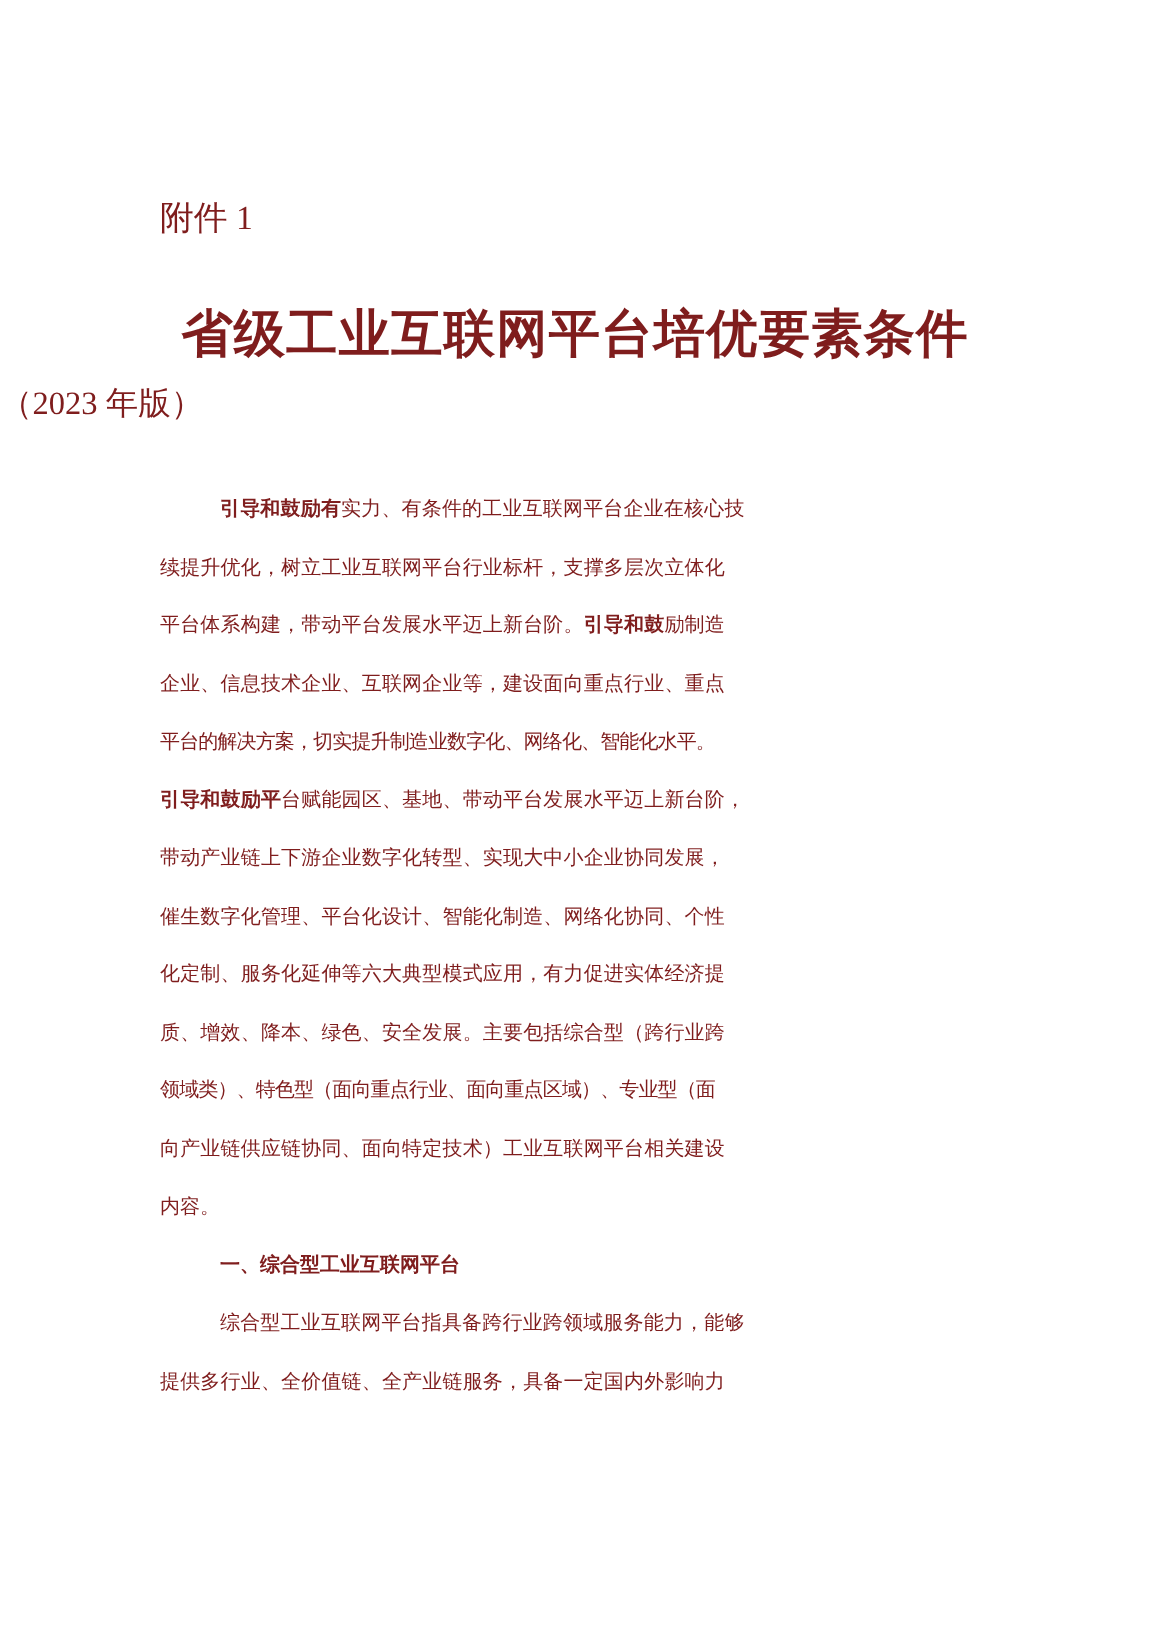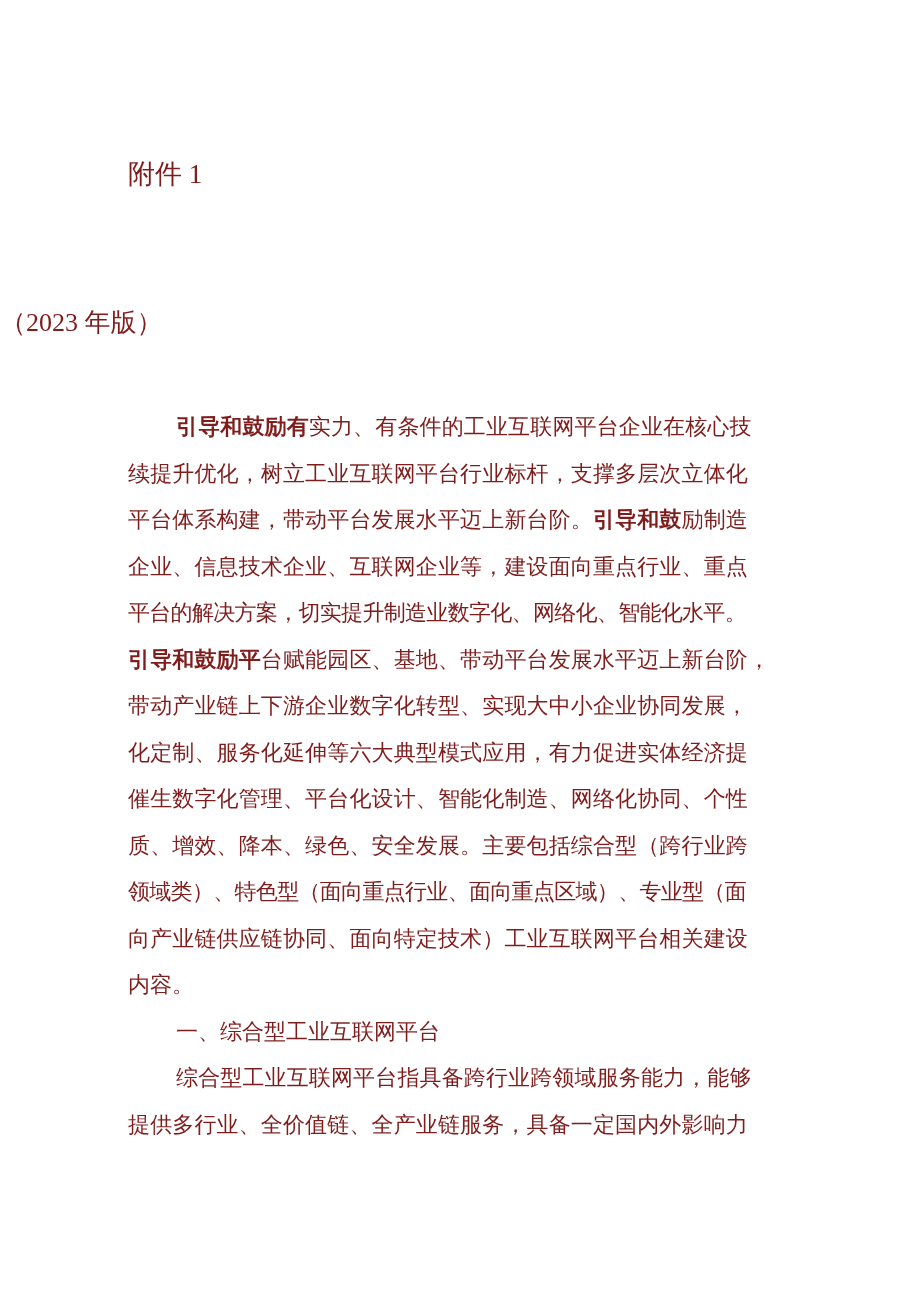--- a/index.html
+++ b/index.html
@@ -47,54 +47,55 @@
     font-family: "Liberation Serif", "DejaVu Serif", serif;
   }
   .doc-body {
     position: absolute;
     left: 128px;
     top: 352px;
     width: 676px;
   }
   .line {
     height: 46.5px;
-    line-height: 66px;
-    font-size: 22px;
+    line-height: 27px;
+    font-size: 16px;
     white-space: nowrap;
     font-family: "Liberation Serif", "DejaVu Serif", serif;
   }
   .run { font-weight: 400; }
   .run.bold {
     font-weight: 700;
     font-family: "Liberation Sans", "DejaVu Sans", sans-serif;
   }
   .line.heading .run {
-    font-weight: 400;
+    font-weight: 700;
     font-family: "Liberation Sans", "DejaVu Sans", sans-serif;
   }
 </style>
 </head>
 <body>
 
 <div class="page">
   <div class="attachment">附件 1</div>
 
+  <h1 class="doc-title">省级工业互联网平台培优要素条件</h1>
 
   <div class="edition">（2023 年版）</div>
 
   <div class="doc-body">
       <div class="line" style="text-indent: 48px; letter-spacing: 0.14px;"><span class="run bold">引导和鼓励有</span><span class="run">实力、有条件的工业互联网平台企业在核心技</span></div>
       <div class="line" style="letter-spacing: 0.14px;"><span class="run">续提升优化，树立工业互联网平台行业标杆，支撑多层次立体化</span></div>
       <div class="line" style="letter-spacing: 0.14px;"><span class="run">平台体系构建，带动平台发展水平迈上新台阶。</span><span class="run bold">引导和鼓</span><span class="run">励制造</span></div>
       <div class="line" style="letter-spacing: 0.14px;"><span class="run">企业、信息技术企业、互联网企业等，建设面向重点行业、重点</span></div>
       <div class="line" style="letter-spacing: -0.69px;"><span class="run">平台的解决方案，切实提升制造业数字化、网络化、智能化水平。</span></div>
       <div class="line" style="letter-spacing: 0.14px;"><span class="run bold">引导和鼓励平</span><span class="run">台赋能园区、基地、带动平台发展水平迈上新台阶，</span></div>
       <div class="line" style="letter-spacing: 0.14px;"><span class="run">带动产业链上下游企业数字化转型、实现大中小企业协同发展，</span></div>
+      <div class="line" style="letter-spacing: 0.14px;"><span class="run">催生数字化管理、平台化设计、智能化制造、网络化协同、个性</span></div>
       <div class="line" style="letter-spacing: 0.14px;"><span class="run">化定制、服务化延伸等六大典型模式应用，有力促进实体经济提</span></div>
-      <div class="line" style="letter-spacing: 0.14px;"><span class="run">催生数字化管理、平台化设计、智能化制造、网络化协同、个性</span></div>
       <div class="line" style="letter-spacing: 0.14px;"><span class="run">质、增效、降本、绿色、安全发展。主要包括综合型（跨行业跨</span></div>
       <div class="line" style="letter-spacing: -0.69px;"><span class="run">领域类）、特色型（面向重点行业、面向重点区域）、专业型（面</span></div>
       <div class="line" style="letter-spacing: 0.14px;"><span class="run">向产业链供应链协同、面向特定技术）工业互联网平台相关建设</span></div>
       <div class="line"><span class="run">内容。</span></div>
       <div class="line heading" style="text-indent: 48px;"><span class="run bold">一、综合型工业互联网平台</span></div>
       <div class="line" style="text-indent: 48px; letter-spacing: 0.14px;"><span class="run">综合型工业互联网平台指具备跨行业跨领域服务能力，能够</span></div>
       <div class="line" style="letter-spacing: 0.14px;"><span class="run">提供多行业、全价值链、全产业链服务，具备一定国内外影响力</span></div>
     </div>
 </div>
 

